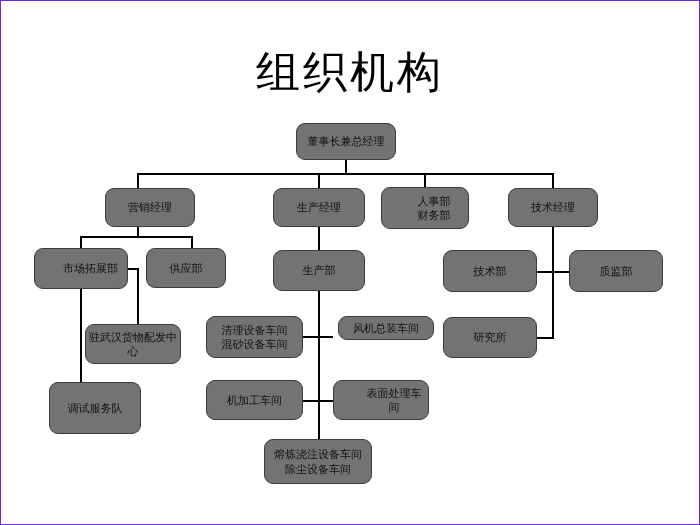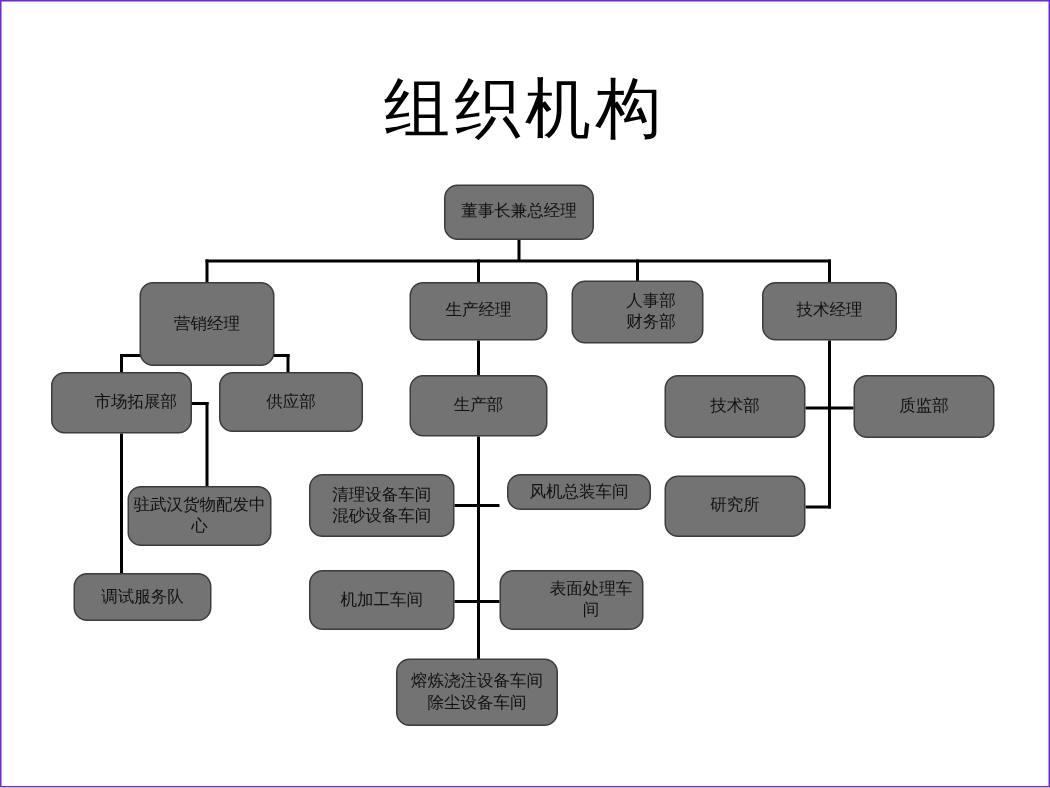--- a/index.html
+++ b/index.html
@@ -66,34 +66,34 @@
       <div class="line" style="left: 125px; top: 267px; width: 13px; height: 2px;"></div>
       <div class="line" style="left: 136px; top: 267px; width: 2px; height: 57px;"></div>
       <div class="line" style="left: 317px; top: 226px; width: 2px; height: 24px;"></div>
       <div class="line" style="left: 317px; top: 290px; width: 2px; height: 149px;"></div>
       <div class="line" style="left: 302px; top: 335px; width: 30px; height: 2px;"></div>
       <div class="line" style="left: 302px; top: 399px; width: 30px; height: 2px;"></div>
       <div class="line" style="left: 551px; top: 226px; width: 2px; height: 112px;"></div>
       <div class="line" style="left: 536px; top: 270px; width: 32px; height: 2px;"></div>
       <div class="line" style="left: 536px; top: 336px; width: 17px; height: 2px;"></div>
       <div class="node" style="left: 295px; top: 122px; width: 100px; height: 37px;">董事长兼总经理</div>
-      <div class="node" style="left: 92px; top: 187px; width: 90px; height: 56px;">营销经理</div>
+      <div class="node" style="left: 104px; top: 187px; width: 90px; height: 39px;">营销经理</div>
       <div class="node" style="left: 272px; top: 187px; width: 92px; height: 39px;">生产经理</div>
       <div class="node" style="left: 380px; top: 186px; width: 88px; height: 42px; padding-left: 20px;">人事部
 财务部</div>
       <div class="node" style="left: 507px; top: 187px; width: 90px; height: 39px;">技术经理</div>
       <div class="node" style="left: 33px; top: 247px; width: 94px; height: 41px; padding-left: 21px;">市场拓展部</div>
-      <div class="node" style="left: 145px; top: 247px; width: 96px; height: 40px;">供应部</div>
+      <div class="node" style="left: 145px; top: 247px; width: 80px; height: 40px;">供应部</div>
       <div class="node" style="left: 272px; top: 249px; width: 92px; height: 41px;">生产部</div>
       <div class="node" style="left: 442px; top: 249px; width: 94px; height: 42px;">技术部</div>
       <div class="node" style="left: 568px; top: 249px; width: 94px; height: 42px;">质监部</div>
       <div class="node" style="left: 84px; top: 323px; width: 96px; height: 40px;">驻武汉货物配发中心</div>
       <div class="node" style="left: 205px; top: 315px; width: 97px; height: 42px;">清理设备车间
 混砂设备车间</div>
       <div class="node" style="left: 337px; top: 315px; width: 96px; height: 24px;">风机总装车间</div>
       <div class="node" style="left: 442px; top: 316px; width: 94px; height: 41px;">研究所</div>
-      <div class="node" style="left: 48px; top: 381px; width: 92px; height: 32px;">调试服务队</div>
+      <div class="node" style="left: 48px; top: 381px; width: 92px; height: 52px;">调试服务队</div>
       <div class="node" style="left: 205px; top: 379px; width: 97px; height: 40px;">机加工车间</div>
       <div class="node" style="left: 332px; top: 379px; width: 96px; height: 40px; padding-left: 28px;">表面处理车间</div>
       <div class="node" style="left: 263px; top: 438px; width: 108px; height: 45px;">熔炼浇注设备车间
 除尘设备车间</div>
     </div>
 </div>
 
 </body></html>

